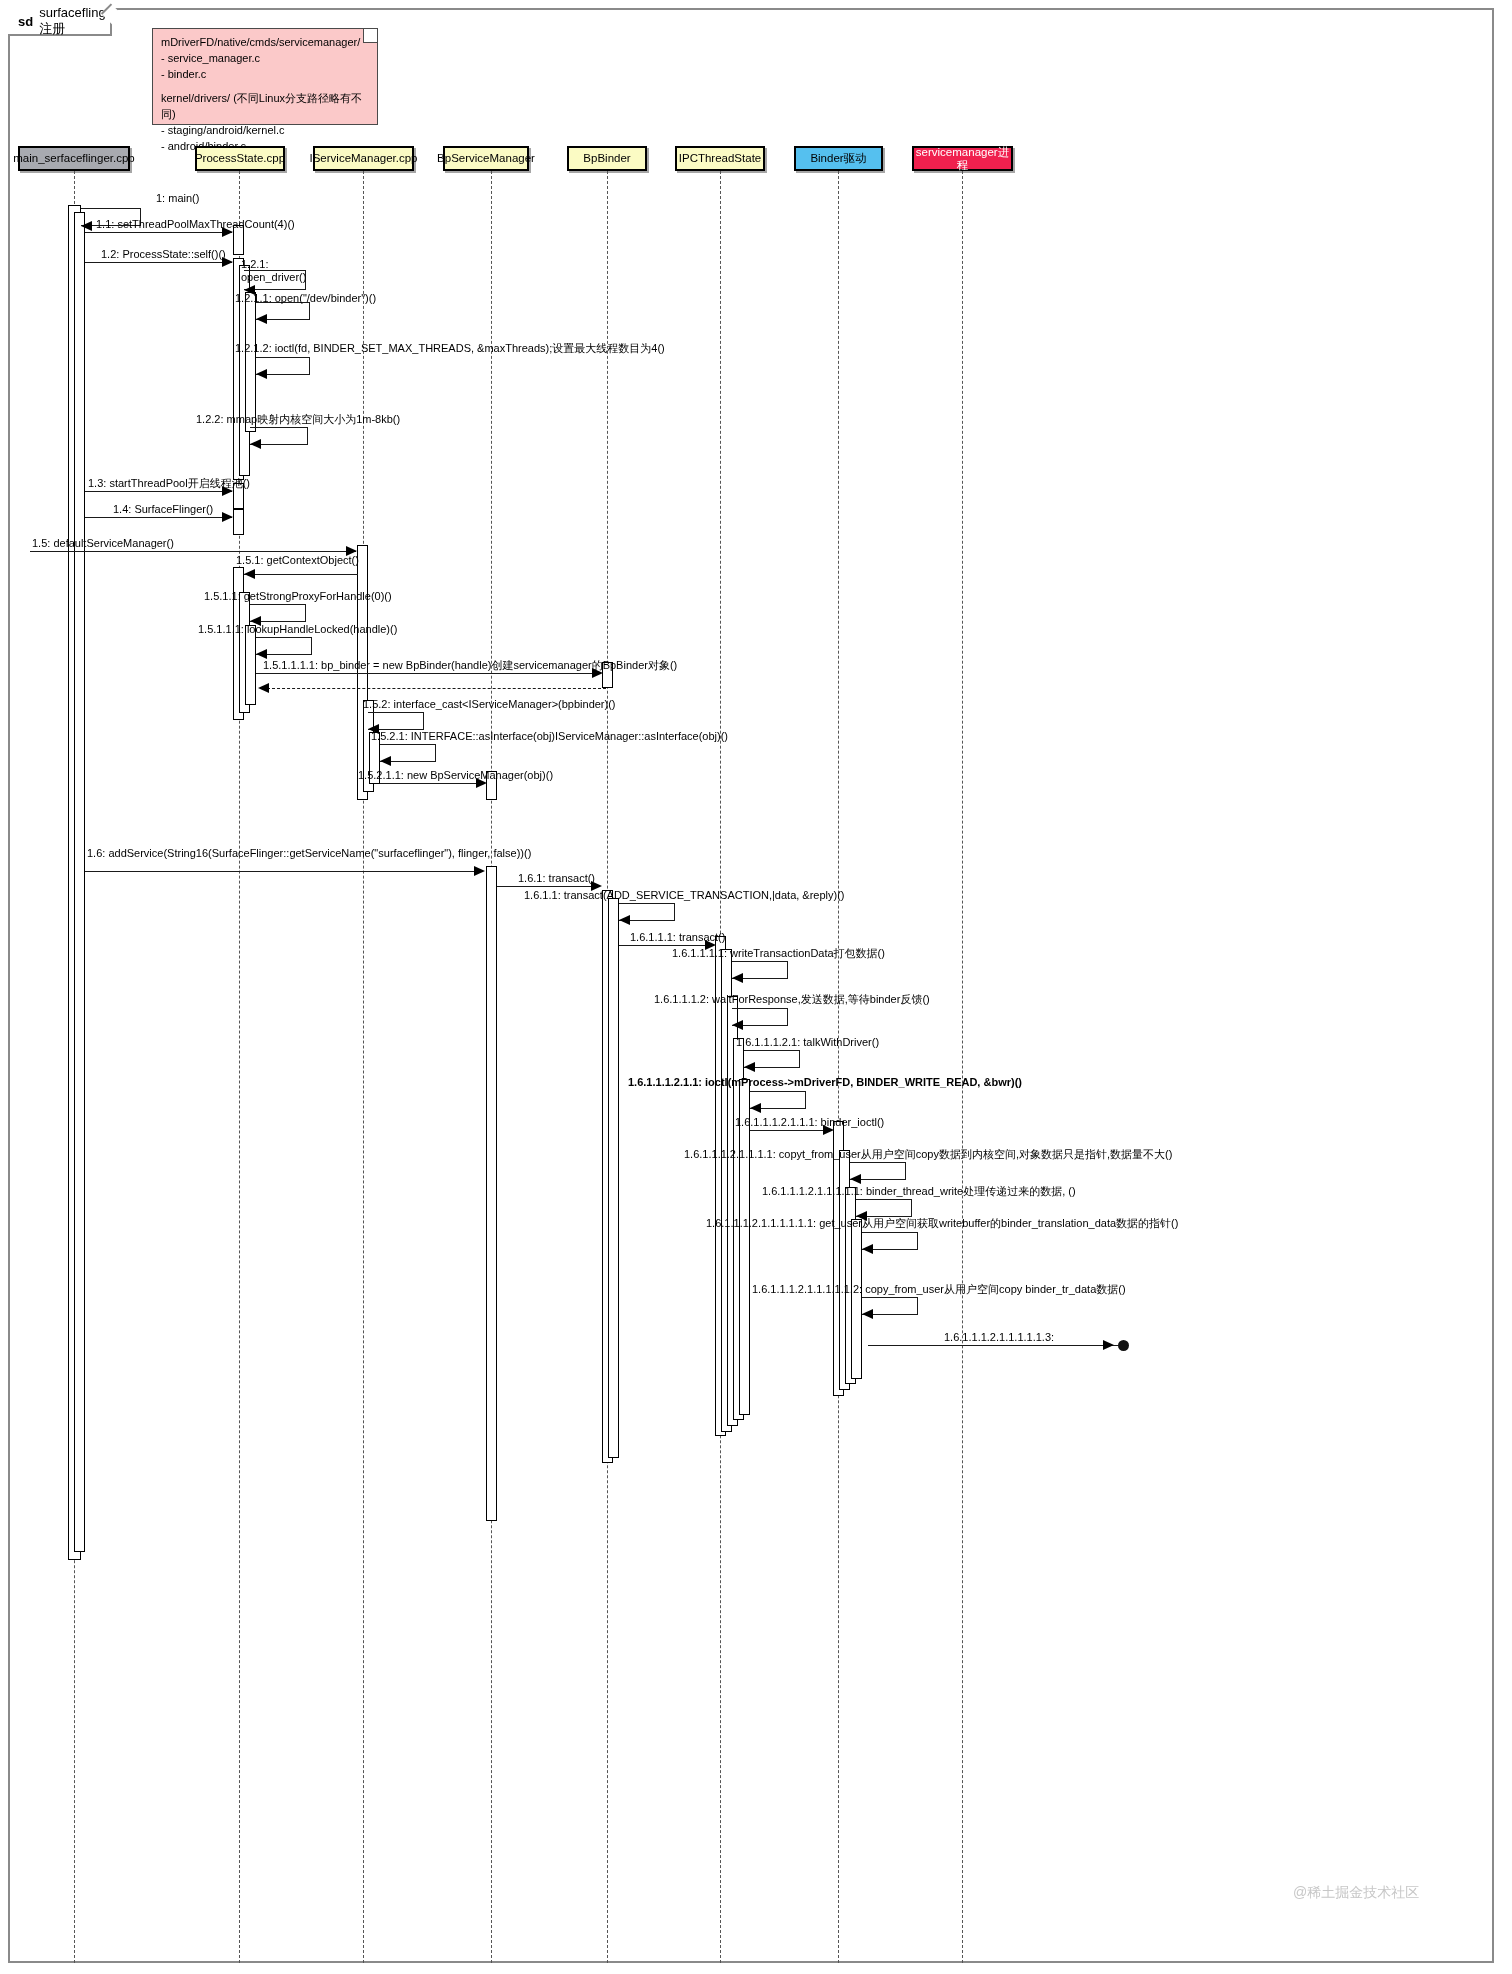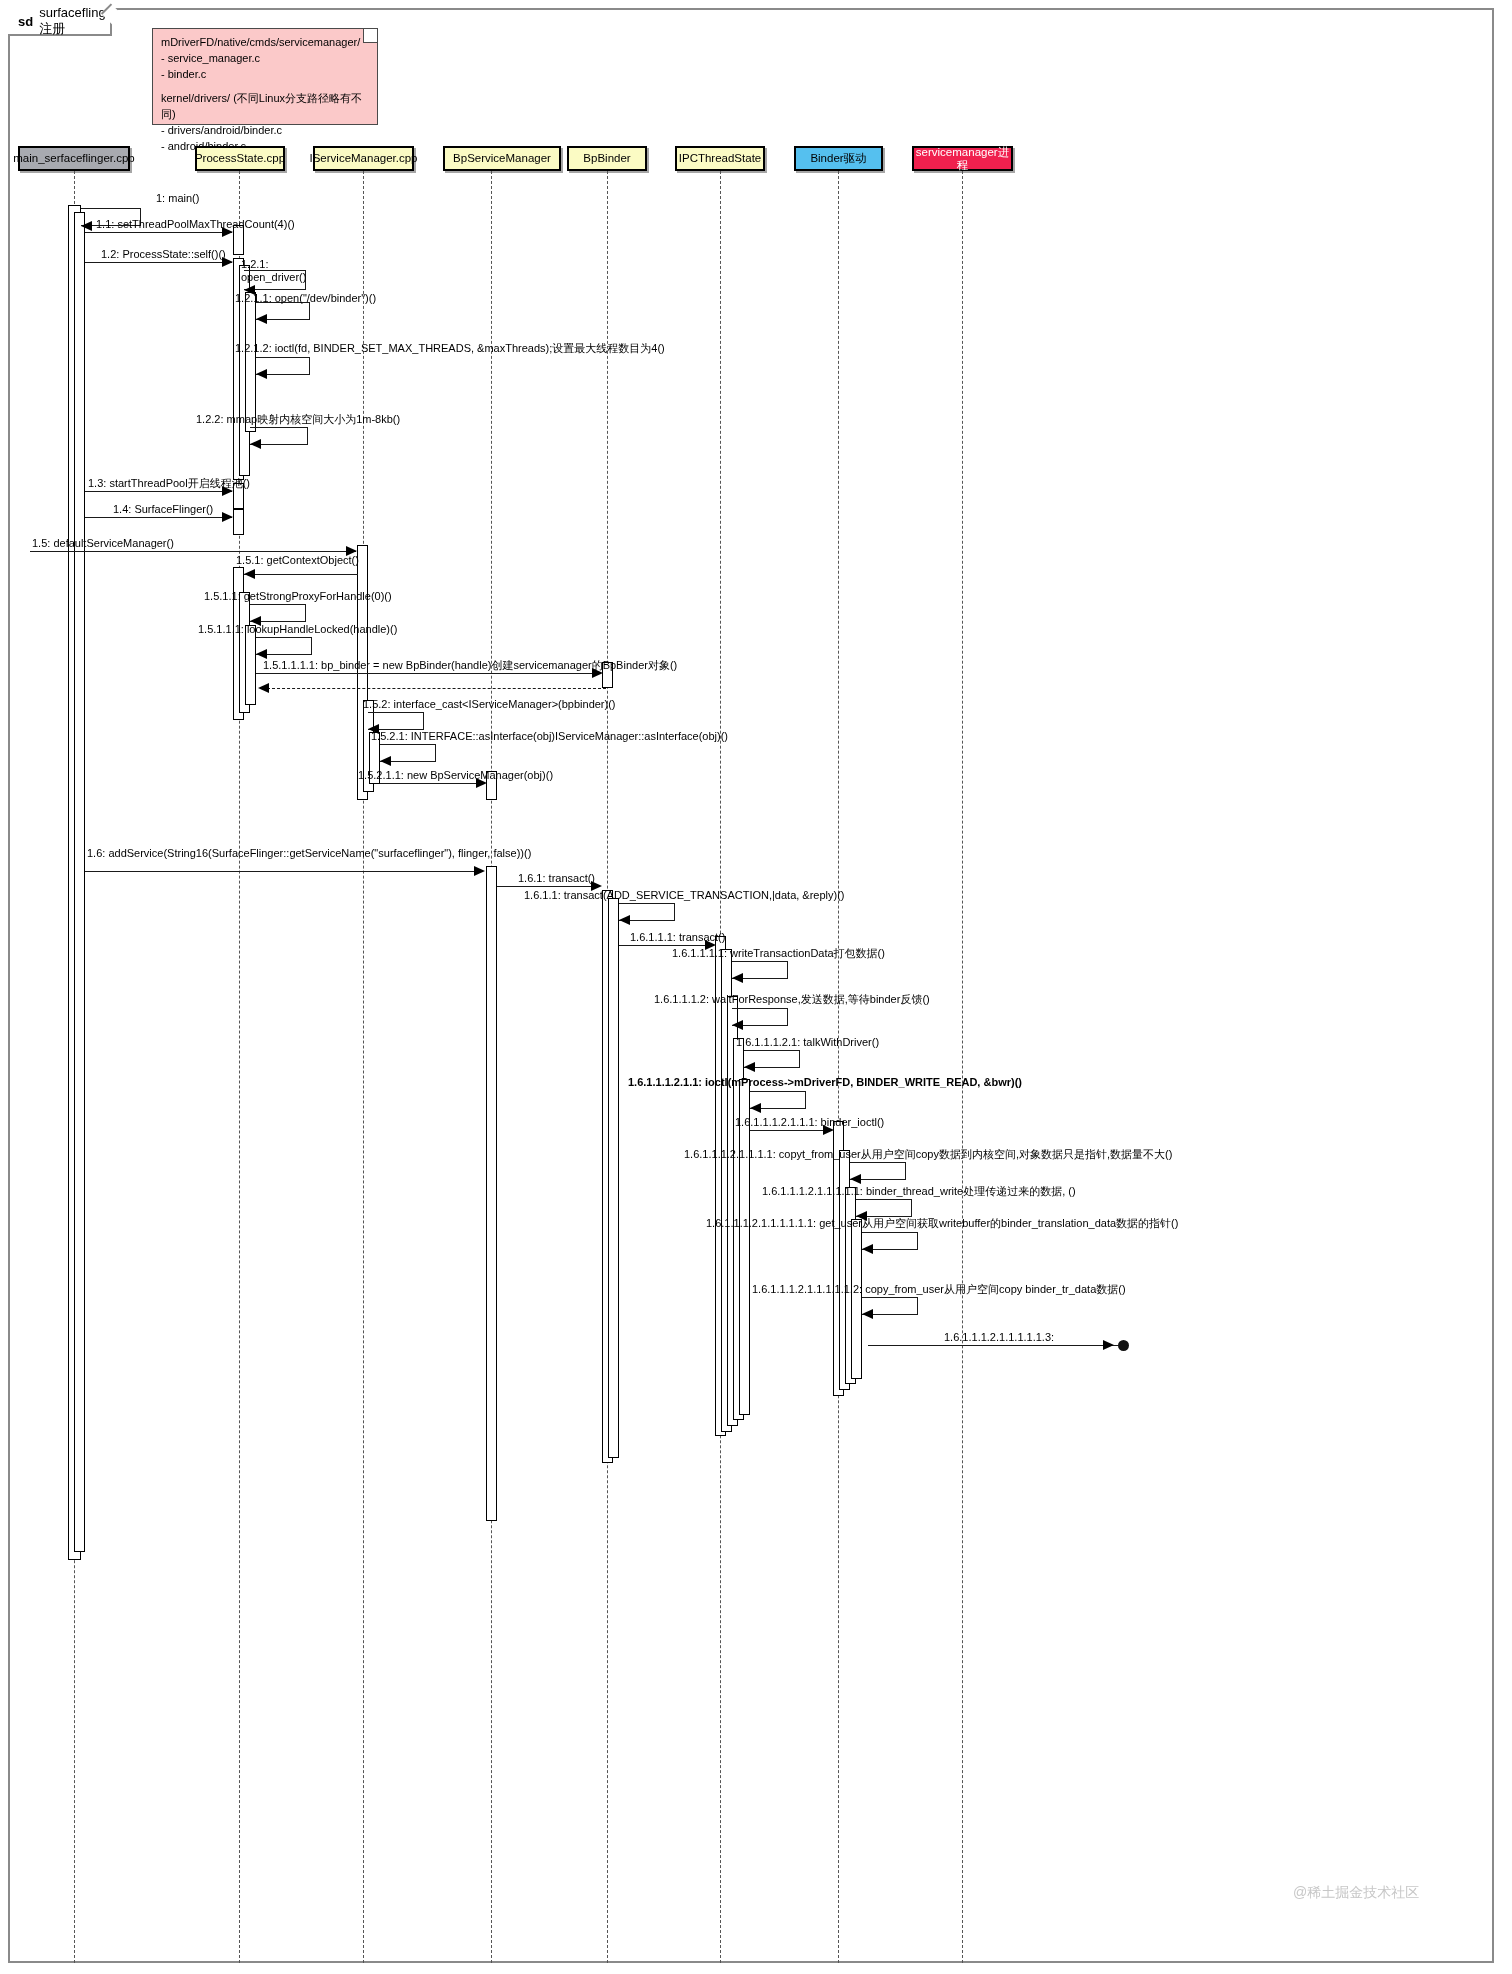--- a/index.html
+++ b/index.html
@@ -58,34 +58,34 @@
     <span class="kw">sd</span>
     <span>surfaceflinger注册</span>
   </div>
 
   <div class="note dogear" style="left:152px;top:28px;width:226px;height:97px;">
     <div>mDriverFD/native/cmds/servicemanager/</div>
     <div> - service_manager.c</div>
     <div> - binder.c</div>
     <div style="height:8px;"></div>
     <div>kernel/drivers/ (不同Linux分支路径略有不同)</div>
-    <div> - drivers/android/binder.c</div>
+    <div> - staging/android/kernel.c</div>
     <div> - android/binder.c</div>
   </div>
 
   <div class="head" style="left:18px;top:146px;width:112px;height:25px;background:#a8aab0;color:#000;">
     <span>main_serfaceflinger.cpp</span>
     </div>
   <div class="head" style="left:195px;top:146px;width:90px;height:25px;background:#fbfbc4;color:#000;">
     <span>ProcessState.cpp</span>
     </div>
   <div class="head" style="left:313px;top:146px;width:101px;height:25px;background:#fbfbc4;color:#000;">
     <span>IServiceManager.cpp</span>
     </div>
-  <div class="head" style="left:443px;top:146px;width:118px;height:25px;background:#fbfbc4;color:#000;">
+  <div class="head" style="left:443px;top:146px;width:86px;height:25px;background:#fbfbc4;color:#000;">
     <span>BpServiceManager</span>
     </div>
   <div class="head" style="left:567px;top:146px;width:80px;height:25px;background:#fbfbc4;color:#000;">
     <span>BpBinder</span>
     </div>
   <div class="head" style="left:675px;top:146px;width:90px;height:25px;background:#fbfbc4;color:#000;">
     <span>IPCThreadState</span>
     </div>
   <div class="head" style="left:794px;top:146px;width:89px;height:25px;background:#55c0ef;color:#000;">
     <span>Binder驱动</span>

